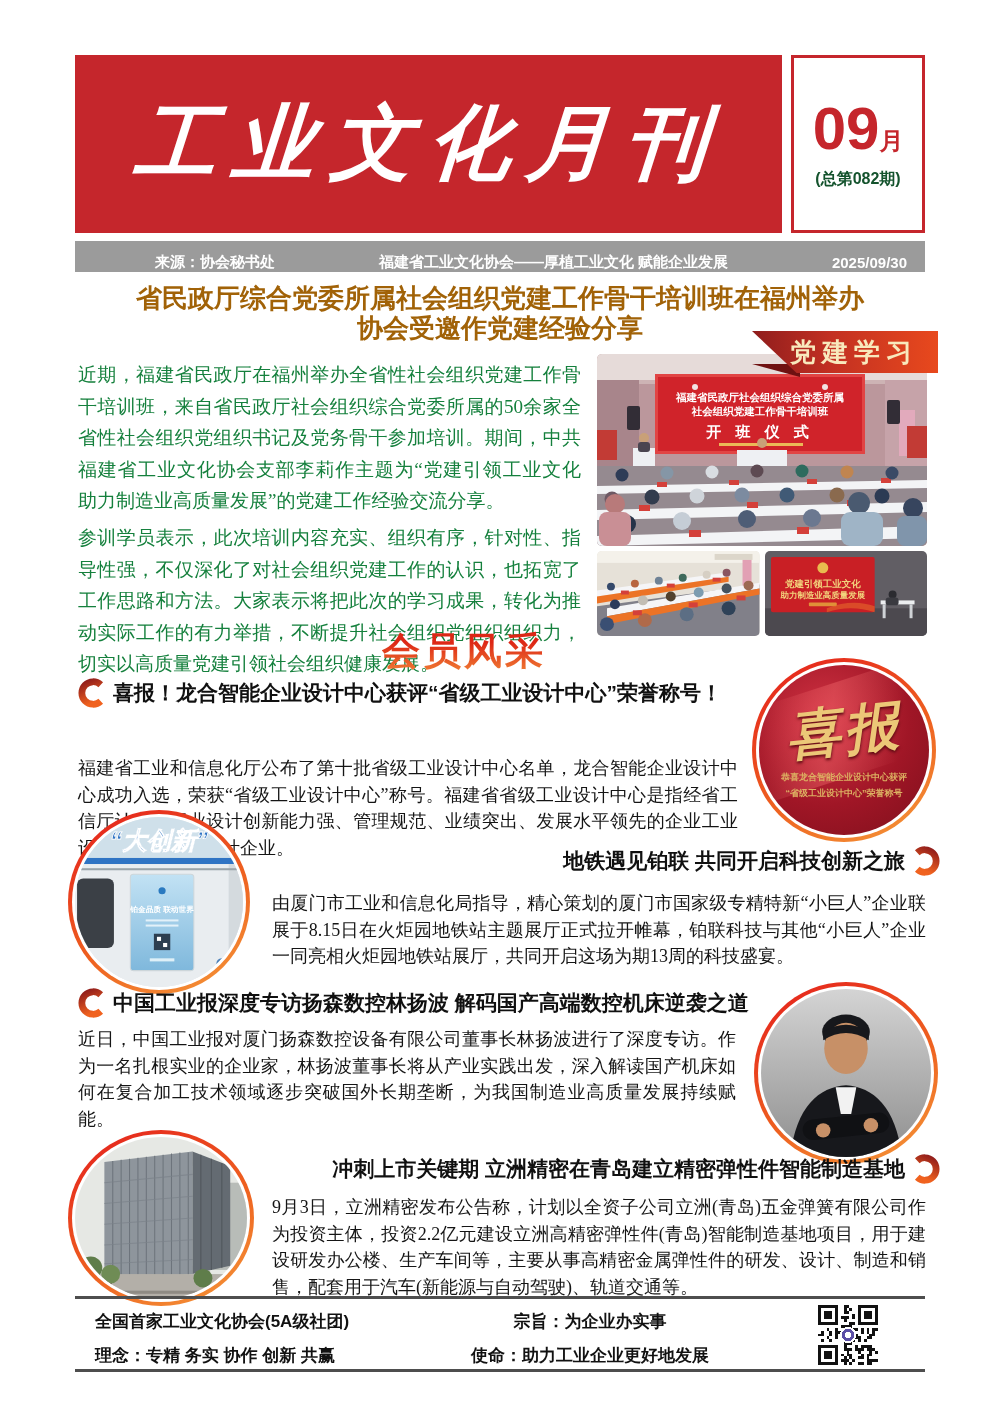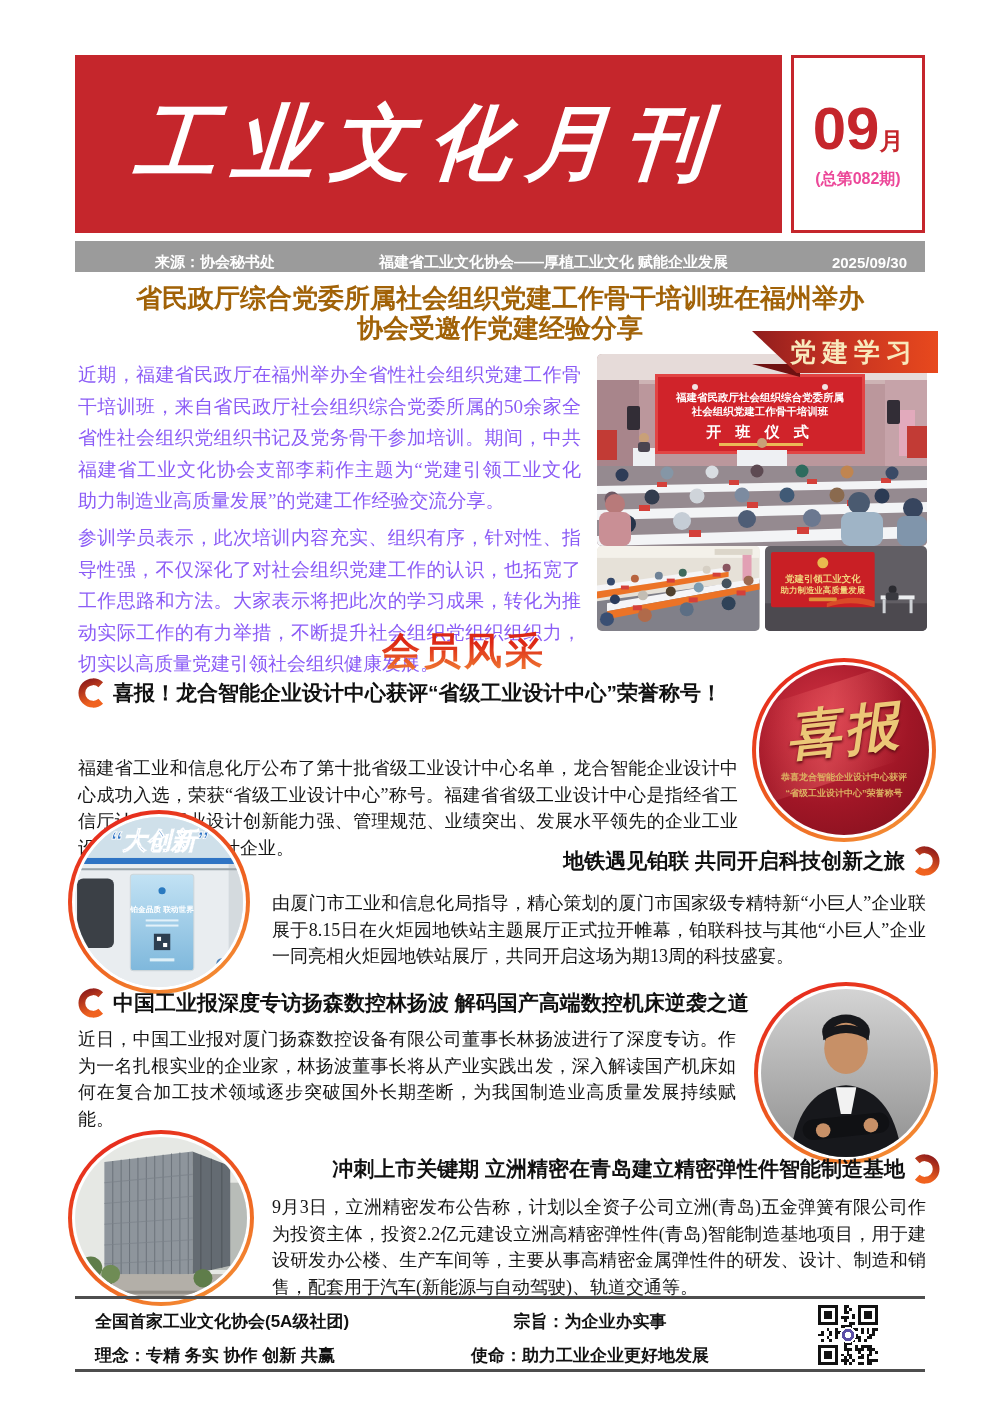--- a/index.html
+++ b/index.html
@@ -8,36 +8,36 @@
   
   .masthead{position:absolute;left:75px;top:55px;width:850px;height:178px;display:flex;}
   .mast-red{flex:1;background:#c5262c;display:flex;align-items:center;justify-content:center;margin-right:9px;}
   .mast-title{color:#fff;font-family:"DejaVu Serif",serif;font-style:italic;font-weight:bold;
               font-size:82px;letter-spacing:16px;transform:skewX(-4deg);white-space:nowrap;}
   .issue-box{width:134px;background:#fff;border:3px solid #c5262c;box-sizing:border-box;
              display:flex;flex-direction:column;align-items:center;justify-content:center;}
   .issue-month{color:#c5262c;font-weight:bold;line-height:1;}
   .issue-month .num{font-size:60px;}
   .issue-month .unit{font-size:24px;}
-  .issue-no{color:#ec4899;font-weight:bold;font-size:16px;margin-top:10px;}
+  .issue-no{color:#14532d;font-weight:bold;font-size:16px;margin-top:10px;}
   
   .metabar{position:absolute;left:75px;top:241px;width:850px;height:31px;background:#9b9b9b;
            display:flex;align-items:center;justify-content:space-between;box-sizing:border-box;
            padding:12px 18px 0 80px;color:#fff;font-weight:bold;font-size:15px;white-space:nowrap;}
   
   .art-title{position:absolute;left:75px;top:284px;width:850px;text-align:center;
              font-family:"Liberation Serif",serif;font-weight:bold;font-size:26px;line-height:30px;color:#a16207;}
   .intro{position:absolute;left:78px;top:359px;width:503px;font-family:"Liberation Serif",serif;
-         font-size:19px;line-height:31.6px;text-align:justify;color:#8b5cf6;}
+         font-size:19px;line-height:31.6px;text-align:justify;color:#15803d;}
   .intro p{margin:0 0 5px 0;}
   
   .collage{position:absolute;left:597px;top:354px;width:330px;}
   .ph{display:block;border-radius:5px;}
   .ph-main{width:330px;height:192px;}
-  .ph-row{display:flex;gap:5px;}
+  .ph-row{display:flex;gap:5px;margin-top:5px;}
   .ph-sub{width:163px;height:85px;}
   .ribbon-fold{position:absolute;left:752px;top:364px;width:48px;height:13px;background:#6f1111;
                clip-path:polygon(0 0,100% 0,100% 100%);}
   .ribbon{position:absolute;left:752px;top:331px;width:186px;height:42px;
           background:linear-gradient(90deg,#8f1d1d,#c23022 42%,#e8491d);
           clip-path:polygon(0 0,100% 0,100% 100%,24% 100%);
           display:flex;align-items:center;justify-content:center;}
   .ribbon span{color:#f8e9bd;font-weight:bold;font-size:26px;letter-spacing:6px;padding-left:18px;}
   
   .banner{position:absolute;left:0;top:626px;width:928px;text-align:center;}

